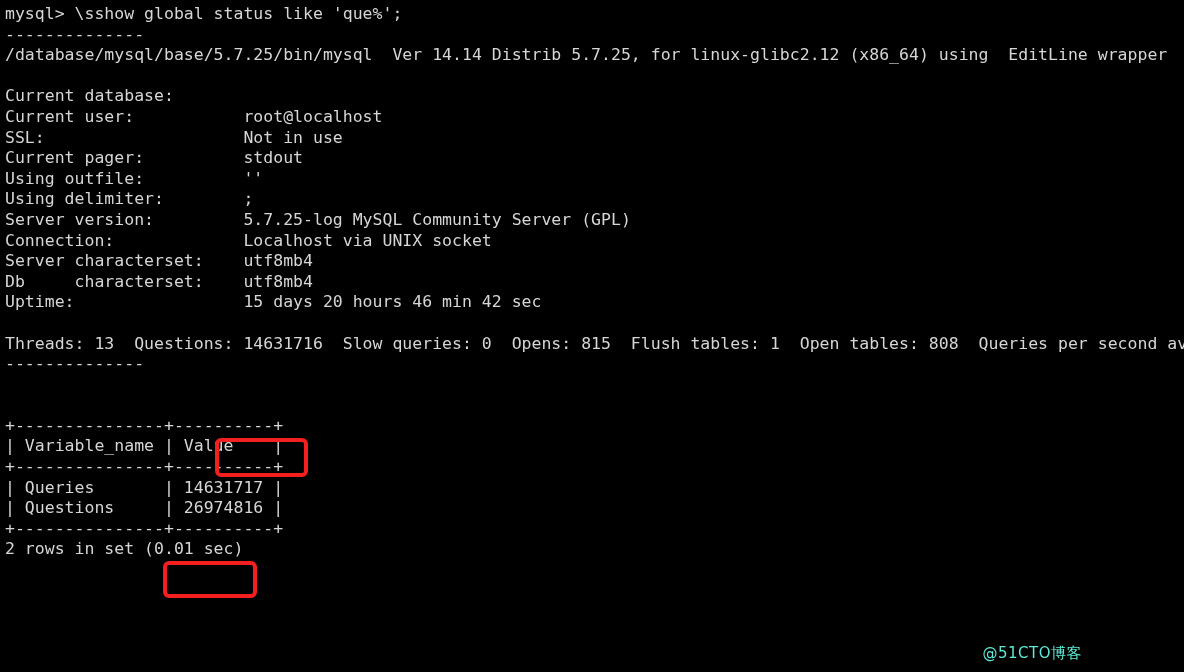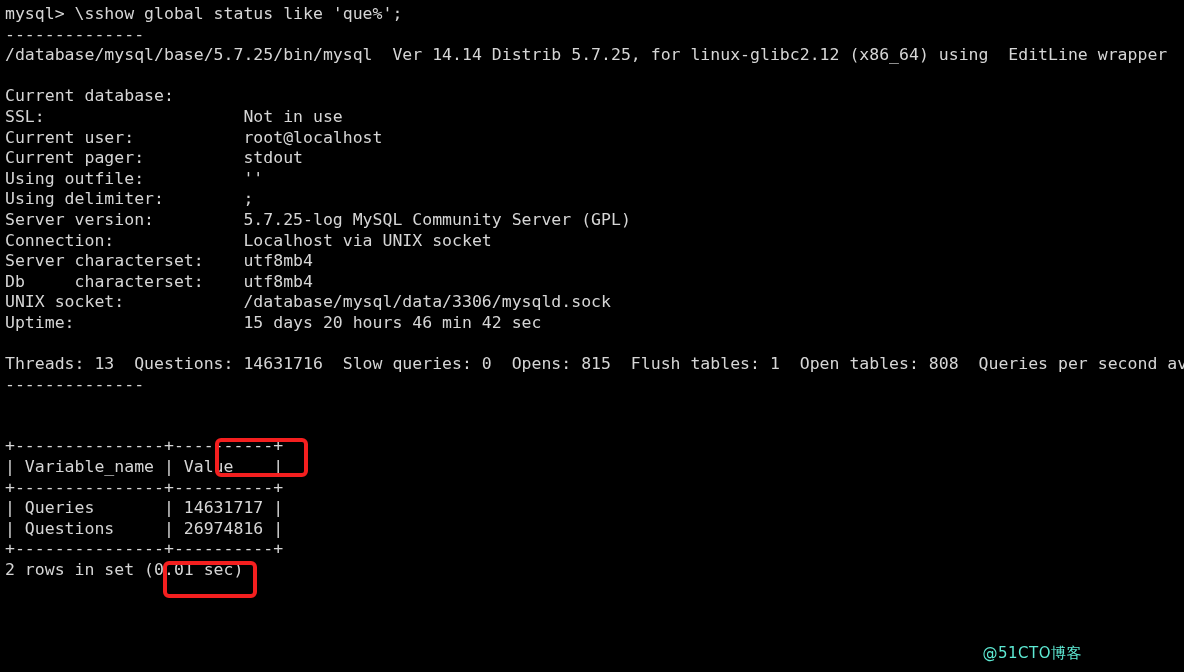--- a/index.html
+++ b/index.html
@@ -72,30 +72,29 @@
 <body>
 
 <div id="terminal">
 
   <div class="line">mysql&gt; \sshow global status like 'que%';</div>
   <div class="line">--------------</div>
   <div class="line">/database/mysql/base/5.7.25/bin/mysql  Ver 14.14 Distrib 5.7.25, for linux-glibc2.12 (x86_64) using  EditLine wrapper</div>
   <div class="line blank"></div>
 
   <div class="line">Current database:</div>
+  <div class="line">Current user:           root@localhost</div>
   <div class="line">SSL:                    Not in use</div>
-  <div class="line">Current user:           root@localhost</div>
   <div class="line">Current pager:          stdout</div>
   <div class="line">Using outfile:          ''</div>
   <div class="line">Using delimiter:        ;</div>
   <div class="line">Server version:         5.7.25-log MySQL Community Server (GPL)</div>
   <div class="line">Connection:             Localhost via UNIX socket</div>
   <div class="line">Server characterset:    utf8mb4</div>
   <div class="line">Db     characterset:    utf8mb4</div>
-  <div class="line">UNIX socket:            /database/mysql/data/3306/mysqld.sock</div>
   <div class="line">Uptime:                 15 days 20 hours 46 min 42 sec</div>
 
   <div class="line blank"></div>
 
   <div class="line">Threads: 13  Questions: 14631716  Slow queries: 0  Opens: 815  Flush tables: 1  Open tables: 808  Queries per second avg: 10.673</div>
   <div class="line">--------------</div>
 
   <div class="line blank"></div>
   <div class="line blank"></div>
 

